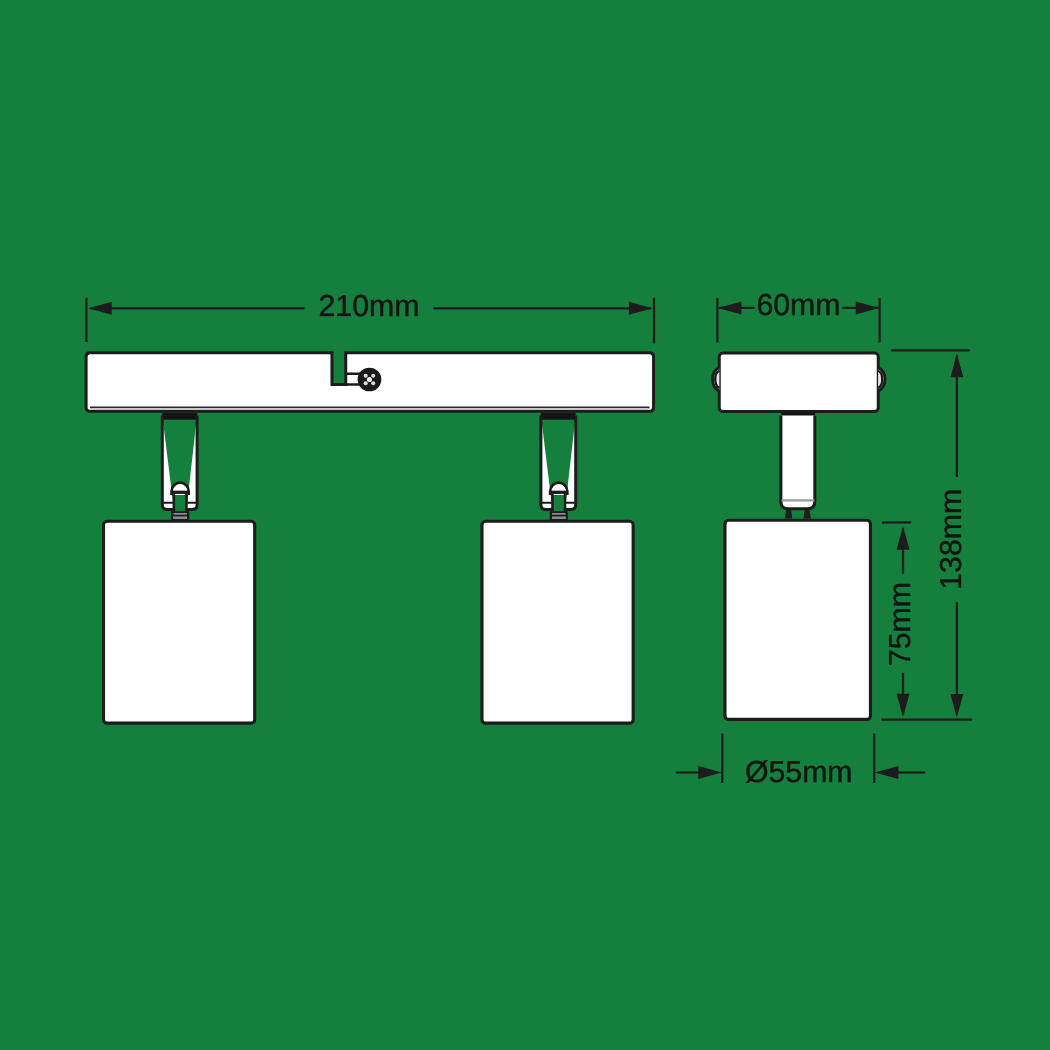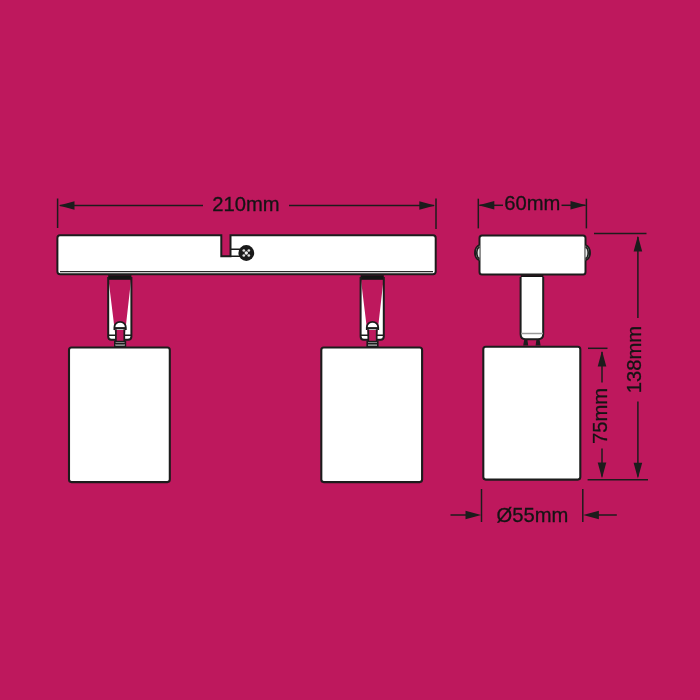--- a/index.html
+++ b/index.html
@@ -1,16 +1,16 @@
 <!DOCTYPE html>
 <html><head>
 <meta charset="utf-8">
 <style>
   html,body{margin:0;padding:0;background:#ffffff;}
-  .page{width:700px;height:700px;position:relative;background:#be185d;overflow:hidden;}
+  .page{width:700px;height:700px;position:relative;background:#15803d;overflow:hidden;}
   svg{position:absolute;top:0;left:0;}
   text{font-family:"Liberation Sans", sans-serif;fill:#141414;stroke:#141414;stroke-width:0.3;}
 </style>
 </head>
 <body>
 <div class="page">
 <svg width="700" height="700" viewBox="0 0 700 700">
   <g fill="none" stroke="#1c1c1c" stroke-width="2">
 
     <path d="M 59.9 235.2 H 221.3 V 256.3 H 230.5 V 235.2 H 433 Q 435.7 235.2 435.7 237.9 V 271.5 Q 435.7 274.2 433 274.2 H 60.1 Q 57.4 274.2 57.4 271.5 V 237.9 Q 57.4 235.2 59.9 235.2 Z" fill="#ffffff"></path>

